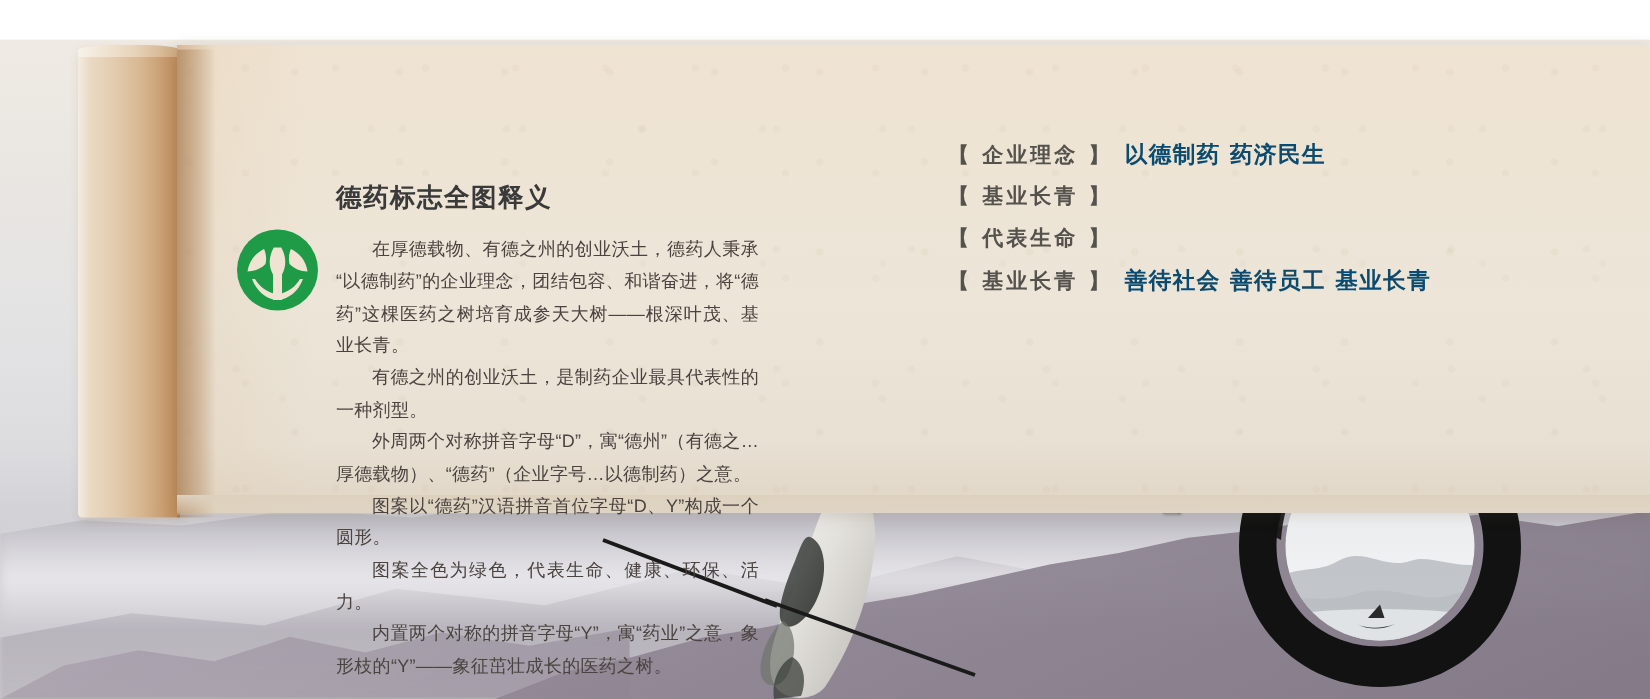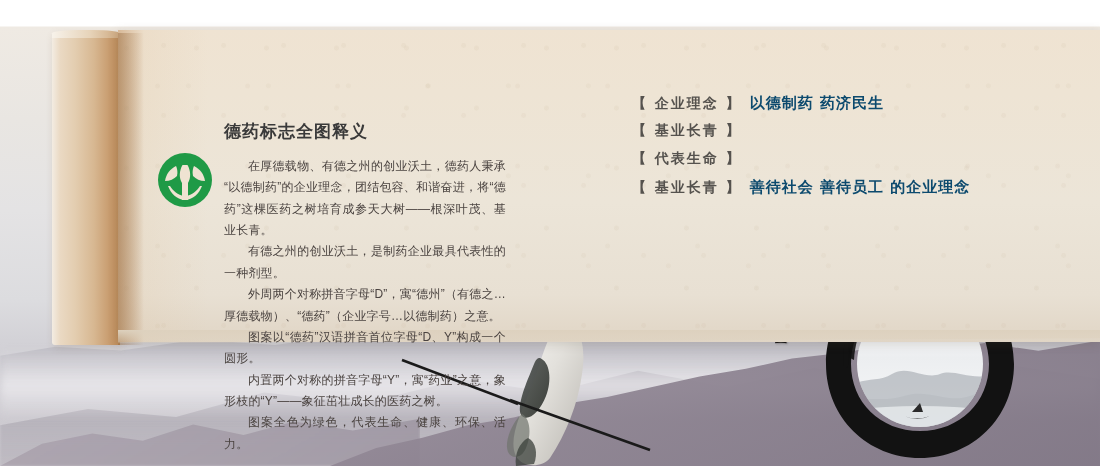--- a/index.html
+++ b/index.html
@@ -241,34 +241,34 @@
       <path d="M45 34 C42 42 36 47 29 48 L29 44 C35 43 40 39 43 34 Z"></path>
     </g>
   </svg>
 
   <div class="article">
     <div class="art-title">德药标志全图释义</div>
     <p class="art-p">在厚德载物、有德之州的创业沃土，德药人秉承“以德制药”的企业理念，团结包容、和谐奋进，将“德药”这棵医药之树培育成参天大树——根深叶茂、基业长青。</p>
     <p class="art-p">有德之州的创业沃土，是制药企业最具代表性的一种剂型。</p>
     <p class="art-p">外周两个对称拼音字母“D”，寓“德州”（有德之…厚德载物）、“德药”（企业字号…以德制药）之意。</p>
     <p class="art-p">图案以“德药”汉语拼音首位字母“D、Y”构成一个圆形。</p>
+    <p class="art-p">图案全色为绿色，代表生命、健康、环保、活力。</p>
     <p class="art-p">内置两个对称的拼音字母“Y”，寓“药业”之意，象形枝的“Y”——象征茁壮成长的医药之树。</p>
-    <p class="art-p">图案全色为绿色，代表生命、健康、环保、活力。</p>
   </div>
 
   <div class="values">
     <div class="v-row">
       <span class="v-label">【 企业理念 】</span>
       <span class="v-text">以德制药 药济民生</span>
     </div>
     <div class="v-row">
       <span class="v-label">【 基业长青 】</span>
     </div>
     <div class="v-row">
       <span class="v-label">【 代表生命 】</span>
     </div>
     <div class="v-row">
       <span class="v-label">【 基业长青 】</span>
-      <span class="v-text">善待社会 善待员工 的企业理念</span>
+      <span class="v-text">善待社会 善待员工 基业长青</span>
     </div>
   </div>
 
 </div>
 
 </body></html>

